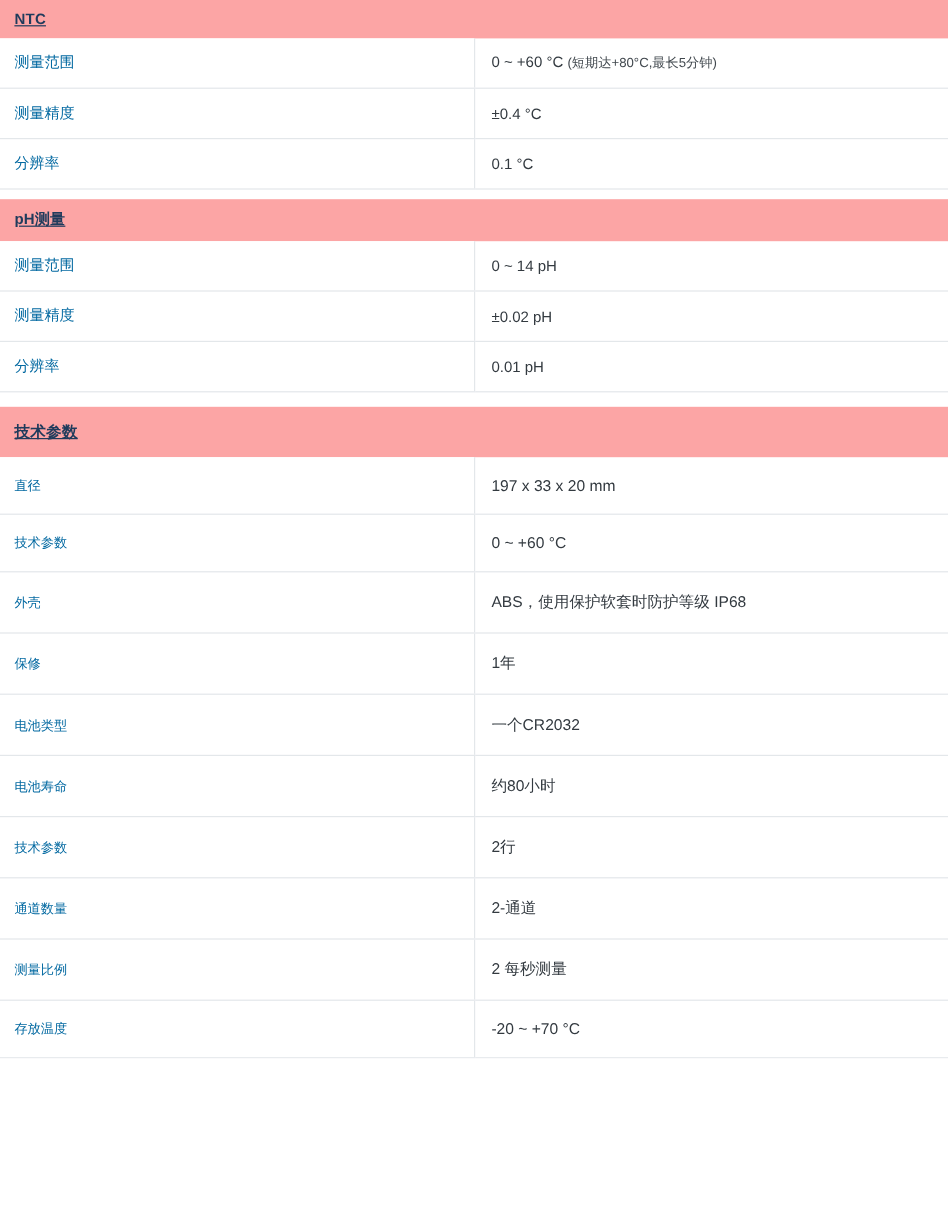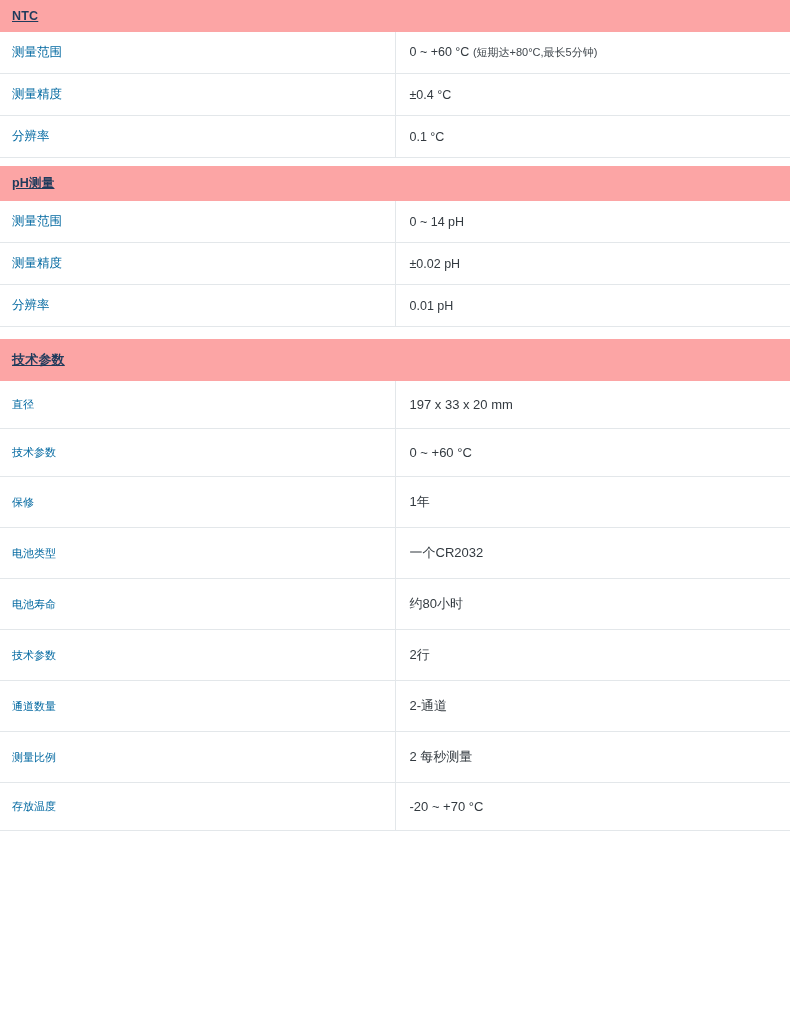--- a/index.html
+++ b/index.html
@@ -134,20 +134,24 @@
         </tr>
         <tr class="row lg">
           <td class="k">直径</td>
           <td class="v"><span>197 x 33 x 20 mm</span></td>
         </tr>
         <tr class="row lg">
           <td class="k">技术参数</td>
           <td class="v"><span>0 ~ +60 °C</span></td>
         </tr>
         <tr class="row lg">
+          <td class="k">外壳</td>
+          <td class="v"><span>ABS，使用保护软套时防护等级 IP68</span></td>
+        </tr>
+        <tr class="row lg">
           <td class="k">保修</td>
           <td class="v"><span>1年</span></td>
         </tr>
         <tr class="row lg">
           <td class="k">电池类型</td>
           <td class="v"><span>一个CR2032</span></td>
         </tr>
         <tr class="row lg">
           <td class="k">电池寿命</td>
           <td class="v"><span>约80小时</span></td>

